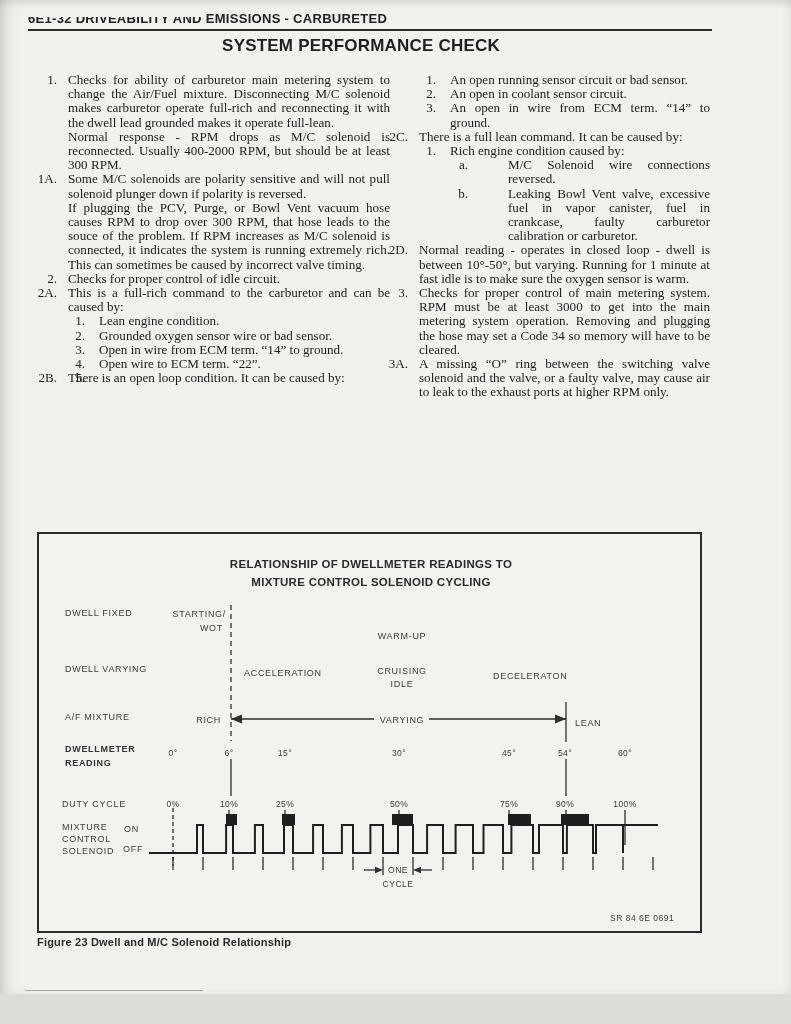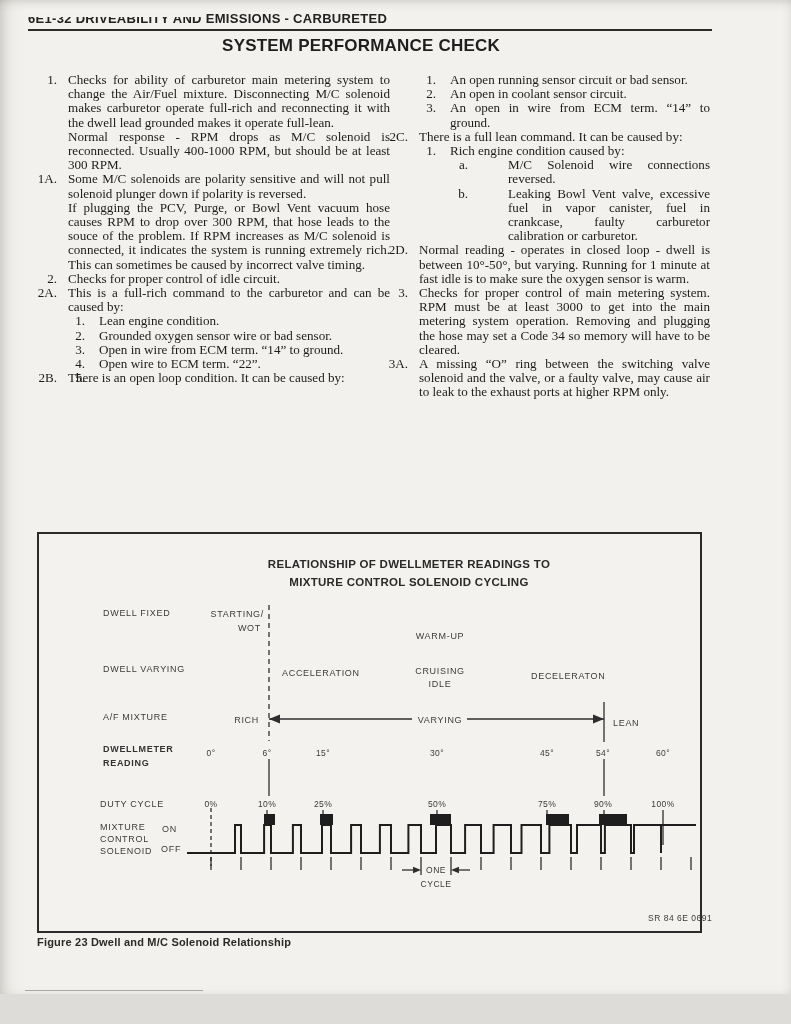--- a/index.html
+++ b/index.html
@@ -19,21 +19,21 @@
   .col-right{left:388px;width:322px;}
   .li{position:relative;text-align:justify;}
   .lbl{position:absolute;top:0;text-align:right;white-space:nowrap;}
   .lv0>.lbl{left:-2px;width:22px;}
   .lv0>.txt{margin-left:31px;}
   .lv1>.lbl{left:28px;width:20px;}
   .lv1>.txt{margin-left:62px;}
   .lv2>.lbl{left:60px;width:20px;}
   .lv2>.txt{margin-left:120px;}
   
-  .figure-box{position:absolute;left:37px;top:532px;width:665px;height:401px;border:2px solid #2a2a2a;box-sizing:border-box;background:#f3f2ee;padding-left:38px;}
+  .figure-box{position:absolute;left:37px;top:532px;width:665px;height:401px;border:2px solid #2a2a2a;box-sizing:border-box;background:#f3f2ee;}
   .figure-caption{position:absolute;left:37px;top:936px;width:665px;
         font-family:"Liberation Sans",sans-serif;font-weight:bold;font-size:11px;letter-spacing:.2px;color:#2a2a2a;}
   .bottom-line{position:absolute;left:25px;top:990px;width:178px;height:1px;background:#a9a7a2;}
   .bottom-strip{position:absolute;left:0;top:1005px;width:791px;height:19px;
         background:linear-gradient(180deg,#f2f1ed 0%,#c7c6c2 40%,#d8d7d3 65%,#eceae6 100%);}
   svg text{font-family:"Liberation Sans",sans-serif;fill:#3b3b3b;font-size:9px;letter-spacing:.7px;}
   svg text.figttl{font-size:11.5px;font-weight:bold;fill:#2a2a2a;letter-spacing:.3px;}
   svg text.bold{font-weight:bold;fill:#333;}
   svg text.figlbl{font-size:8.5px;letter-spacing:.4px;}
   svg text.small{font-size:8.5px;letter-spacing:.5px;}
@@ -51,21 +51,21 @@
 
   <h1 class="page-title">SYSTEM PERFORMANCE CHECK</h1>
 
   <div class="col col-left" id="col-left">
       <div class="li lv0">
         <span class="lbl">1.</span>
         <div class="txt">Checks for ability of carburetor main metering system to change the Air/Fuel mixture. Disconnecting M/C solenoid makes carburetor operate full-rich and reconnecting it with the dwell lead grounded makes it operate full-lean.</div>
       </div>
       <div class="li lv0 cont">
         <span class="lbl"></span>
-        <div class="txt">Normal response - RPM drops as M/C solenoid is reconnected. Usually 400-1000 RPM, but should be at least 300 RPM.</div>
+        <div class="txt">Normal response - RPM drops as M/C solenoid is reconnected. Usually 400-2000 RPM, but should be at least 300 RPM.</div>
       </div>
       <div class="li lv0">
         <span class="lbl">1A.</span>
         <div class="txt">Some M/C solenoids are polarity sensitive and will not pull solenoid plunger down if polarity is reversed.</div>
       </div>
       <div class="li lv0 cont">
         <span class="lbl"></span>
         <div class="txt">If plugging the PCV, Purge, or Bowl Vent vacuum hose causes RPM to drop over 300 RPM, that hose leads to the souce of the problem. If RPM increases as M/C solenoid is connected, it indicates the system is running extremely rich. This can sometimes be caused by incorrect valve timing.</div>
       </div>
       <div class="li lv0">

